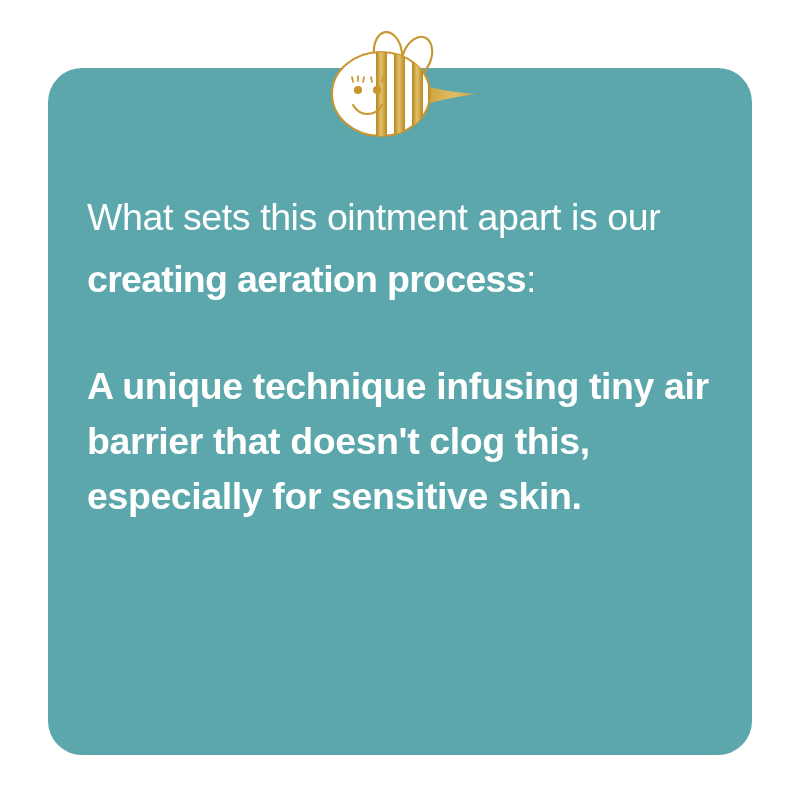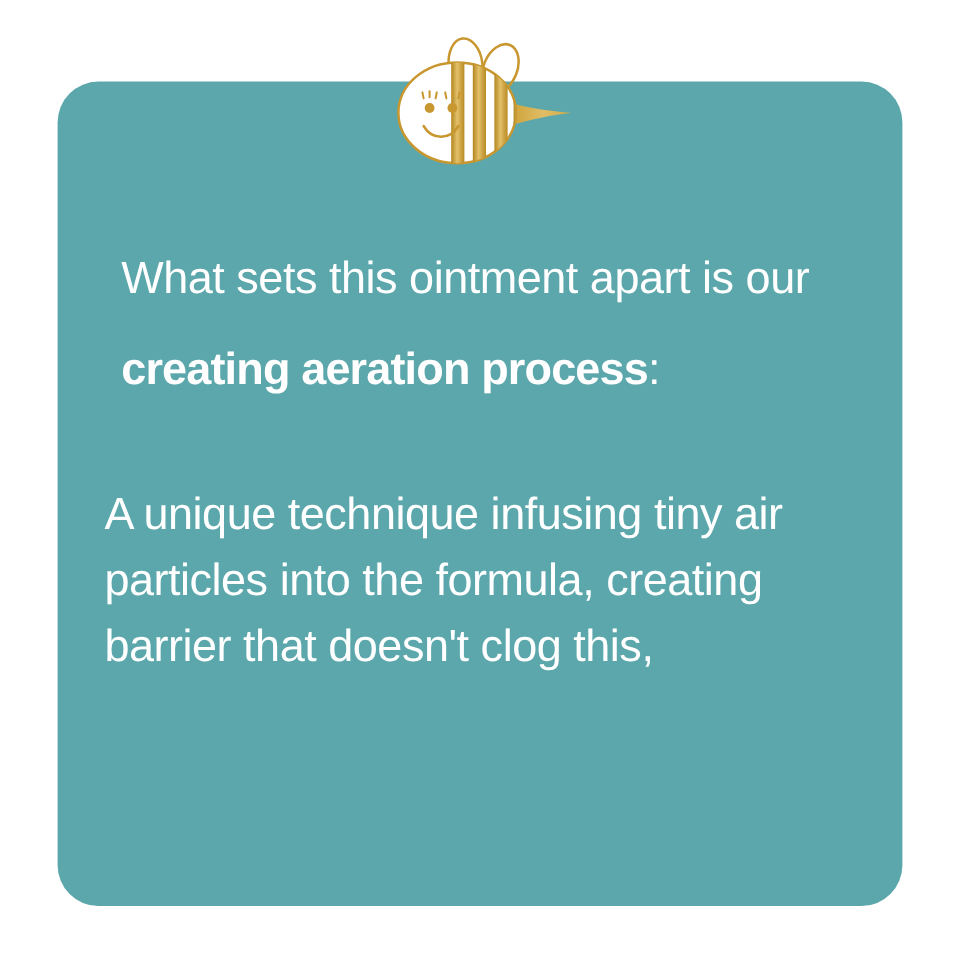--- a/index.html
+++ b/index.html
@@ -49,40 +49,40 @@
     width: 640px;
   }
 
   .headline {
     color: #ffffff;
     font-family: "Liberation Sans", sans-serif;
     font-size: 37.5px;
     line-height: 62px;
     letter-spacing: -0.4px;
     font-weight: 300;
-    margin: 14px;
+    margin: 0;
     white-space: nowrap;
   }
   .headline .strong {
     font-weight: 700;
     letter-spacing: -0.7px;
   }
   .headline .colon {
     font-weight: 300;
   }
 
   .body-copy {
     margin: 0;
     padding-top: 49px;
     color: #ffffff;
     font-family: "Liberation Sans", sans-serif;
     font-size: 37.5px;
     line-height: 55px;
     letter-spacing: -0.4px;
-    font-weight: 400;
+    font-weight: 700;
   }
   .body-copy .ln { display: block; white-space: nowrap; }
 </style>
 </head>
 <body>
 
 <div id="stage">
 
   <div id="card"></div>
 
@@ -141,18 +141,18 @@
     <p class="headline">
       <span>What sets this ointment apart is our</span>
     </p>
 
     <p class="headline">
       <span class="strong">creating aeration process</span><span class="colon">:</span>
     </p>
 
     <p class="body-copy">
       <span class="ln">A unique technique infusing tiny air</span>
-      <span class="ln">particles into the formula, creating</span>
       <span class="ln">barrier that doesn't clog this,</span>
+      <span class="ln">especially for sensitive skin.</span>
     </p>
 
   </div>
 </div>
 
 </body></html>

